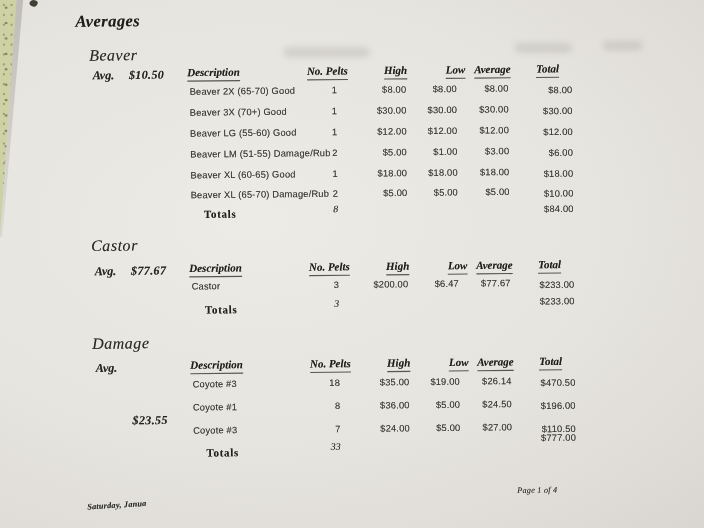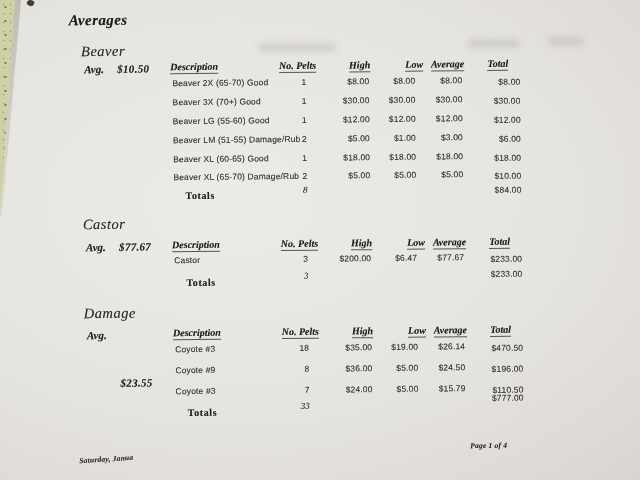--- a/index.html
+++ b/index.html
@@ -63,21 +63,21 @@
   .c-high{position:absolute;left:312px;top:0;width:59px;text-align:right;}
   .c-low{position:absolute;left:374px;top:0;width:43px;text-align:right;}
   .c-avg{position:absolute;left:418px;top:0;width:46px;text-align:right;}
   .c-total{position:absolute;left:458px;top:2px;width:64px;text-align:right;}
 
   .totals-label{position:absolute;left:186px;font-size:10px;font-weight:bold;letter-spacing:.6px;color:#21211c;}
   .totals-pelts{position:absolute;left:240px;width:68px;text-align:right;font-size:9px;font-style:italic;color:#33332d;}
   .totals-amount{position:absolute;left:458px;width:64px;text-align:right;font-family:"Liberation Sans",sans-serif;font-size:8.5px;color:#3a3a34;letter-spacing:.15px;}
 
   .footer-date{position:absolute;left:77px;top:456px;font-size:7.5px;font-weight:bold;font-style:italic;color:#2e2e28;transform:rotate(-3deg);transform-origin:left center;letter-spacing:.2px;}
-  .footer-page{position:absolute;left:468px;top:445px;font-size:7.5px;font-weight:bold;font-style:italic;color:#2e2e28;letter-spacing:.2px;}
+  .footer-page{position:absolute;left:468px;top:445px;font-size:7.5px;font-weight:normal;font-style:italic;color:#2e2e28;letter-spacing:.2px;}
 </style>
 </head>
 <body>
 
 <div class="paper"></div>
 <div class="table-wedge"></div>
 <div class="edge-shade"></div>
 <div class="speck"></div>
 <div class="ghost" style="left:258px;top:43px;width:78px;"></div>
 <div class="ghost" style="left:468px;top:39px;width:52px;"></div>
@@ -194,33 +194,33 @@
 
   <div class="trow" style="top:345px;">
     <span class="c-desc">Coyote #3</span>
     <span class="c-pelts">18</span>
     <span class="c-high">$35.00</span>
     <span class="c-low">$19.00</span>
     <span class="c-avg">$26.14</span>
     <span class="c-total">$470.50</span>
   </div>
   <div class="trow" style="top:366px;">
-    <span class="c-desc">Coyote #9</span>
+    <span class="c-desc">Coyote #1</span>
     <span class="c-pelts">8</span>
     <span class="c-high">$36.00</span>
     <span class="c-low">$5.00</span>
     <span class="c-avg">$24.50</span>
     <span class="c-total">$196.00</span>
   </div>
   <div class="trow" style="top:387px;">
     <span class="c-desc">Coyote #3</span>
     <span class="c-pelts">7</span>
     <span class="c-high">$24.00</span>
     <span class="c-low">$5.00</span>
-    <span class="c-avg">$15.79</span>
+    <span class="c-avg">$27.00</span>
     <span class="c-total">$110.50</span>
   </div>
 
   <div class="totals-amount" style="top:397px;">$777.00</div>
   <div class="totals-label" style="top:408px;">Totals</div>
   <div class="totals-pelts" style="top:403px;">33</div>
 
   <div class="footer-date">Saturday, Janua</div>
   <div class="footer-page">Page 1 of 4</div>
 

